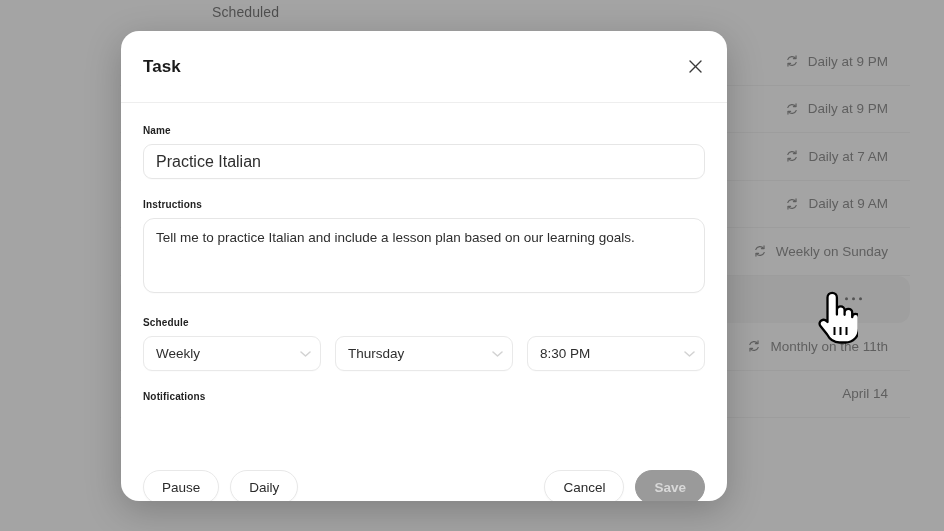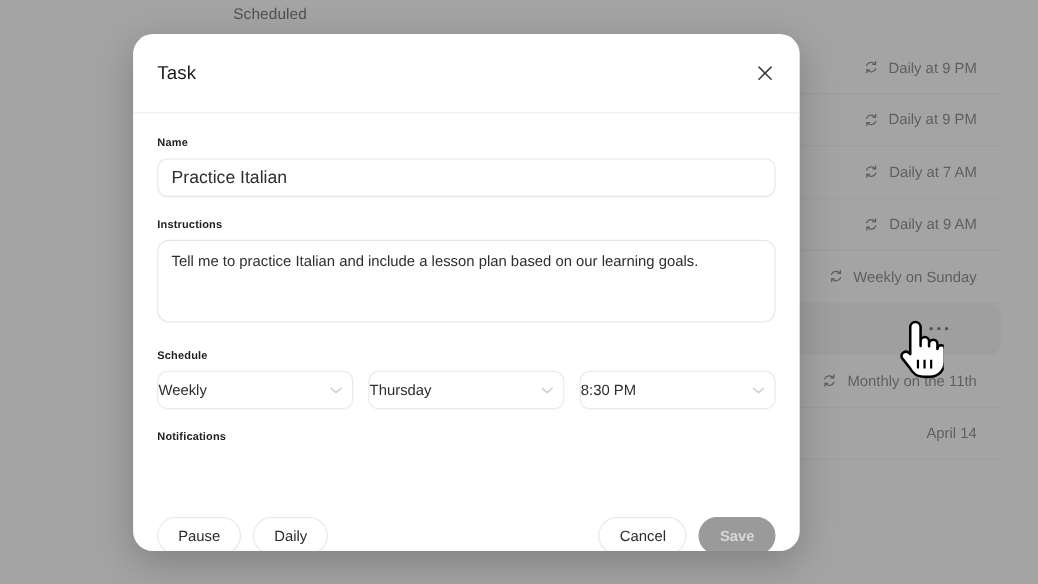--- a/index.html
+++ b/index.html
@@ -136,21 +136,21 @@
     height: 72px;
     flex: 0 0 72px;
     display: flex;
     align-items: center;
     padding: 0 22px 0 22px;
     border-bottom: 1px solid #eeeeee;
   }
 
   .modal-title {
     font-size: 17px;
-    font-weight: 400;
+    font-weight: 700;
     color: #1a1a1a;
     letter-spacing: 0.1px;
   }
 
   .close-button {
     position: absolute;
     right: 19px;
     top: 50%;
     transform: translateY(-50%);
     width: 26px;
@@ -221,21 +221,21 @@
     flex: 1 1 0;
     height: 35px;
   }
 
   .select-box {
     width: 100%;
     height: 35px;
     border: 1px solid #e9e9e9;
     border-radius: 9px;
     background: #ffffff;
-    padding: 0 28px 0 0;
+    padding: 0 28px 0 12px;
     display: flex;
     align-items: center;
     font-size: 13.5px;
     color: #2e2e2e;
     cursor: pointer;
     box-shadow: 0 1px 1px rgba(0,0,0,0.015);
     text-align: center;
   }
 
   .chevron {

